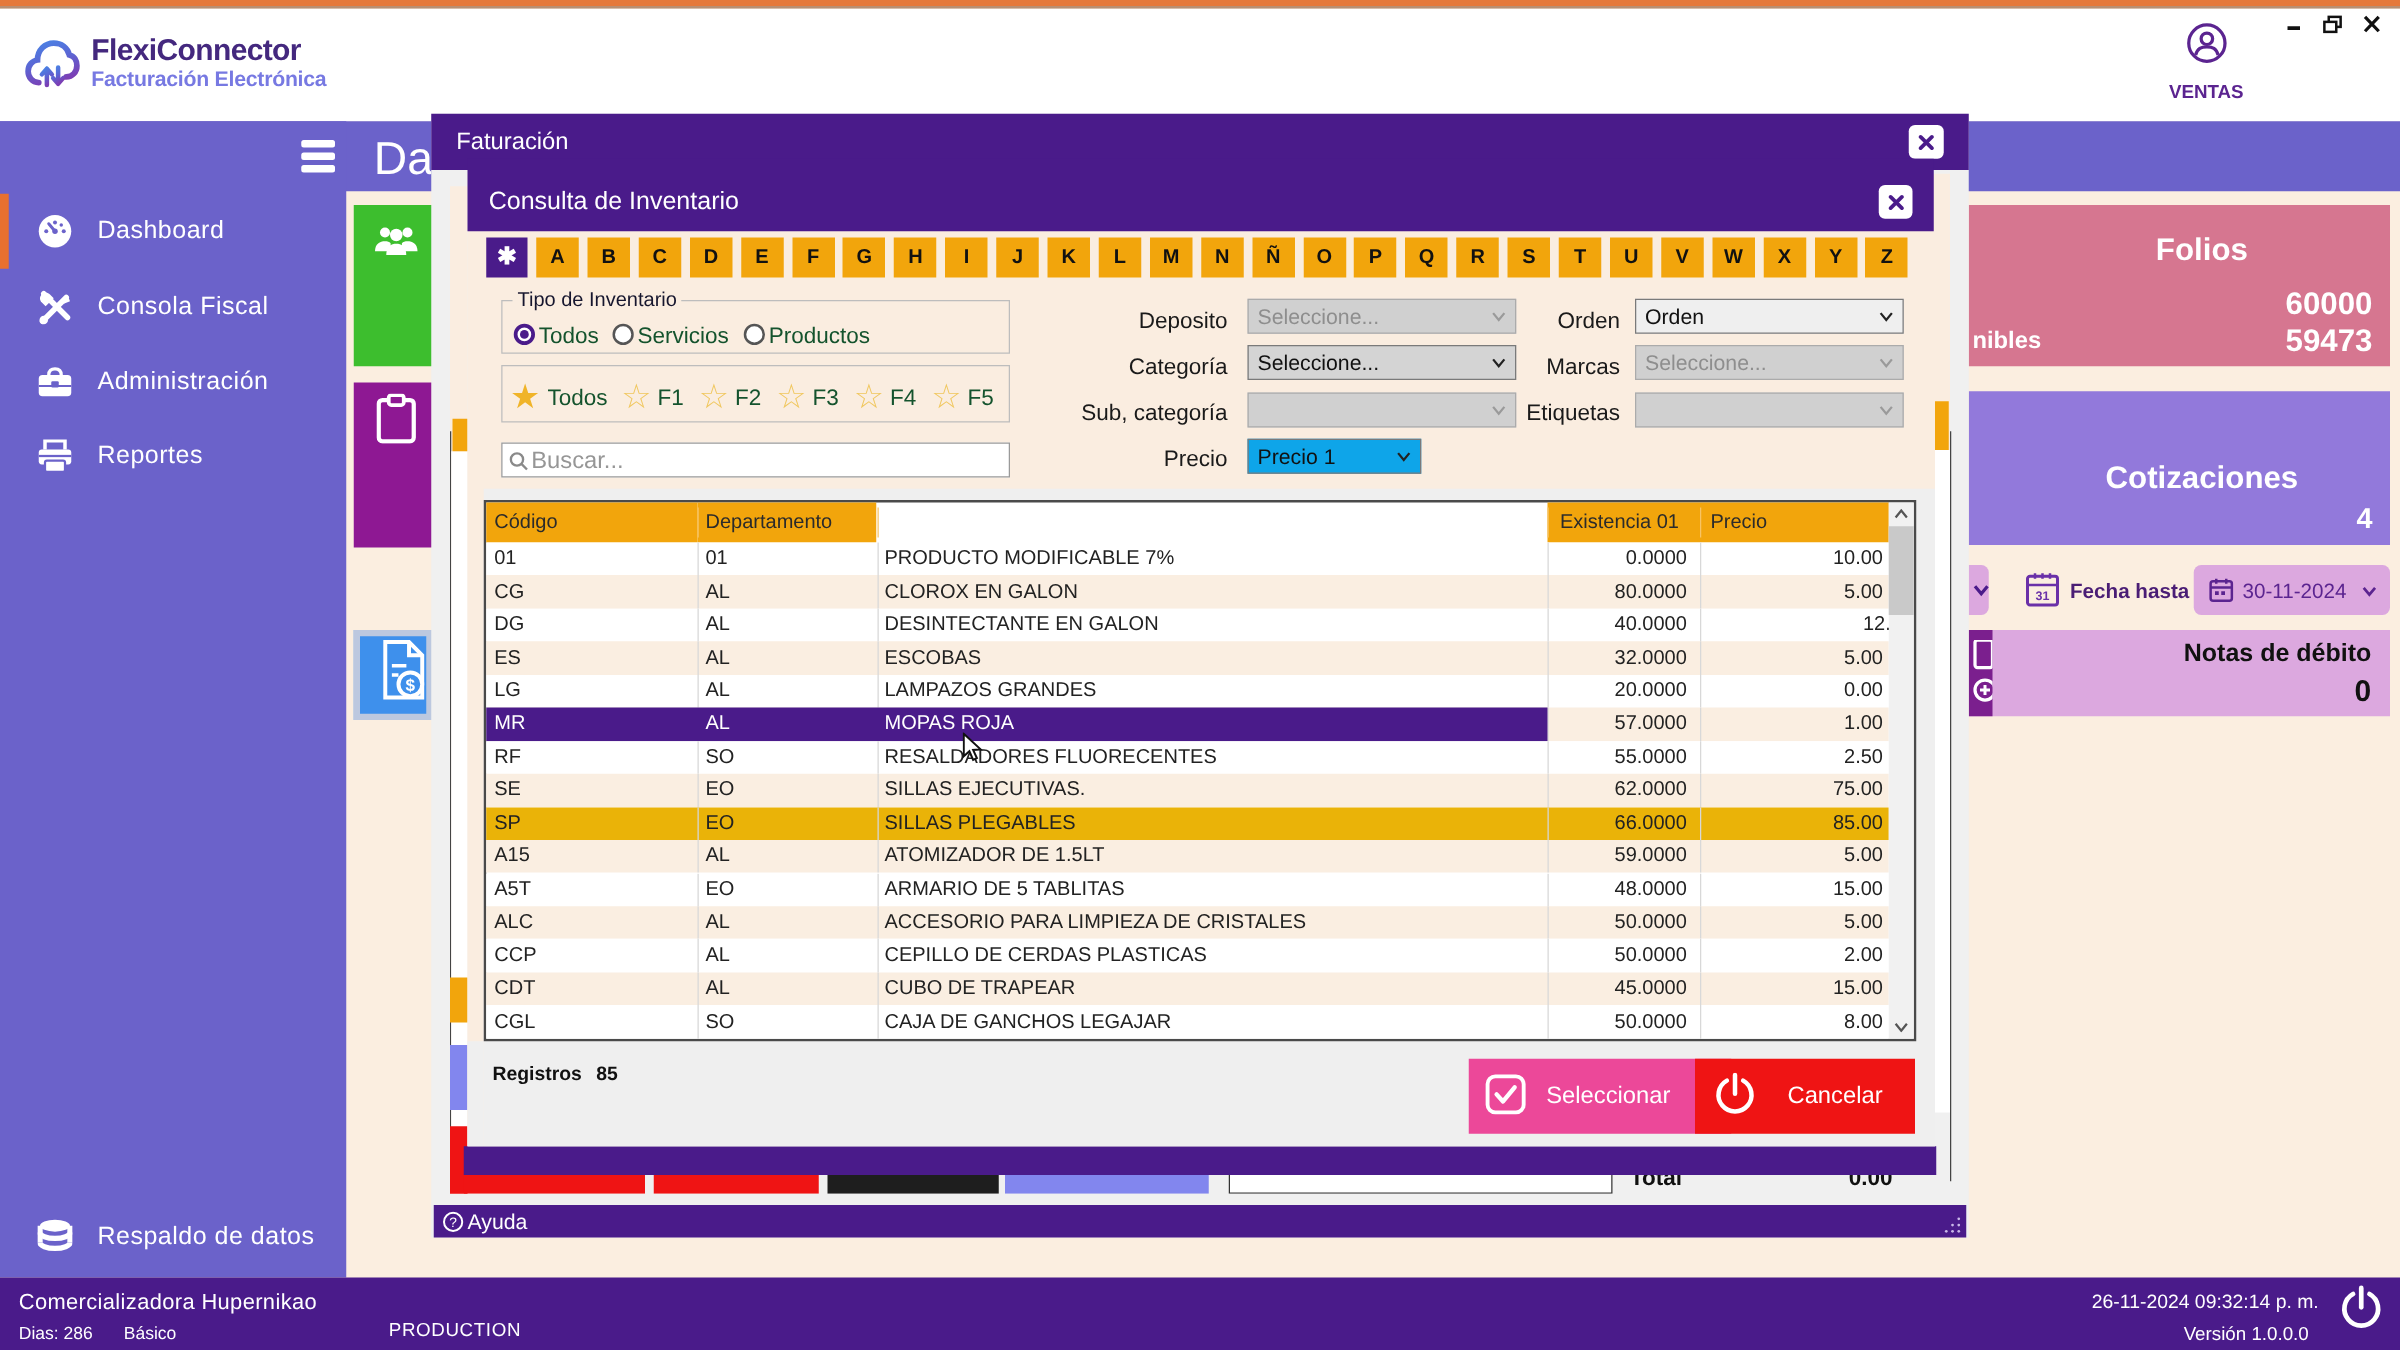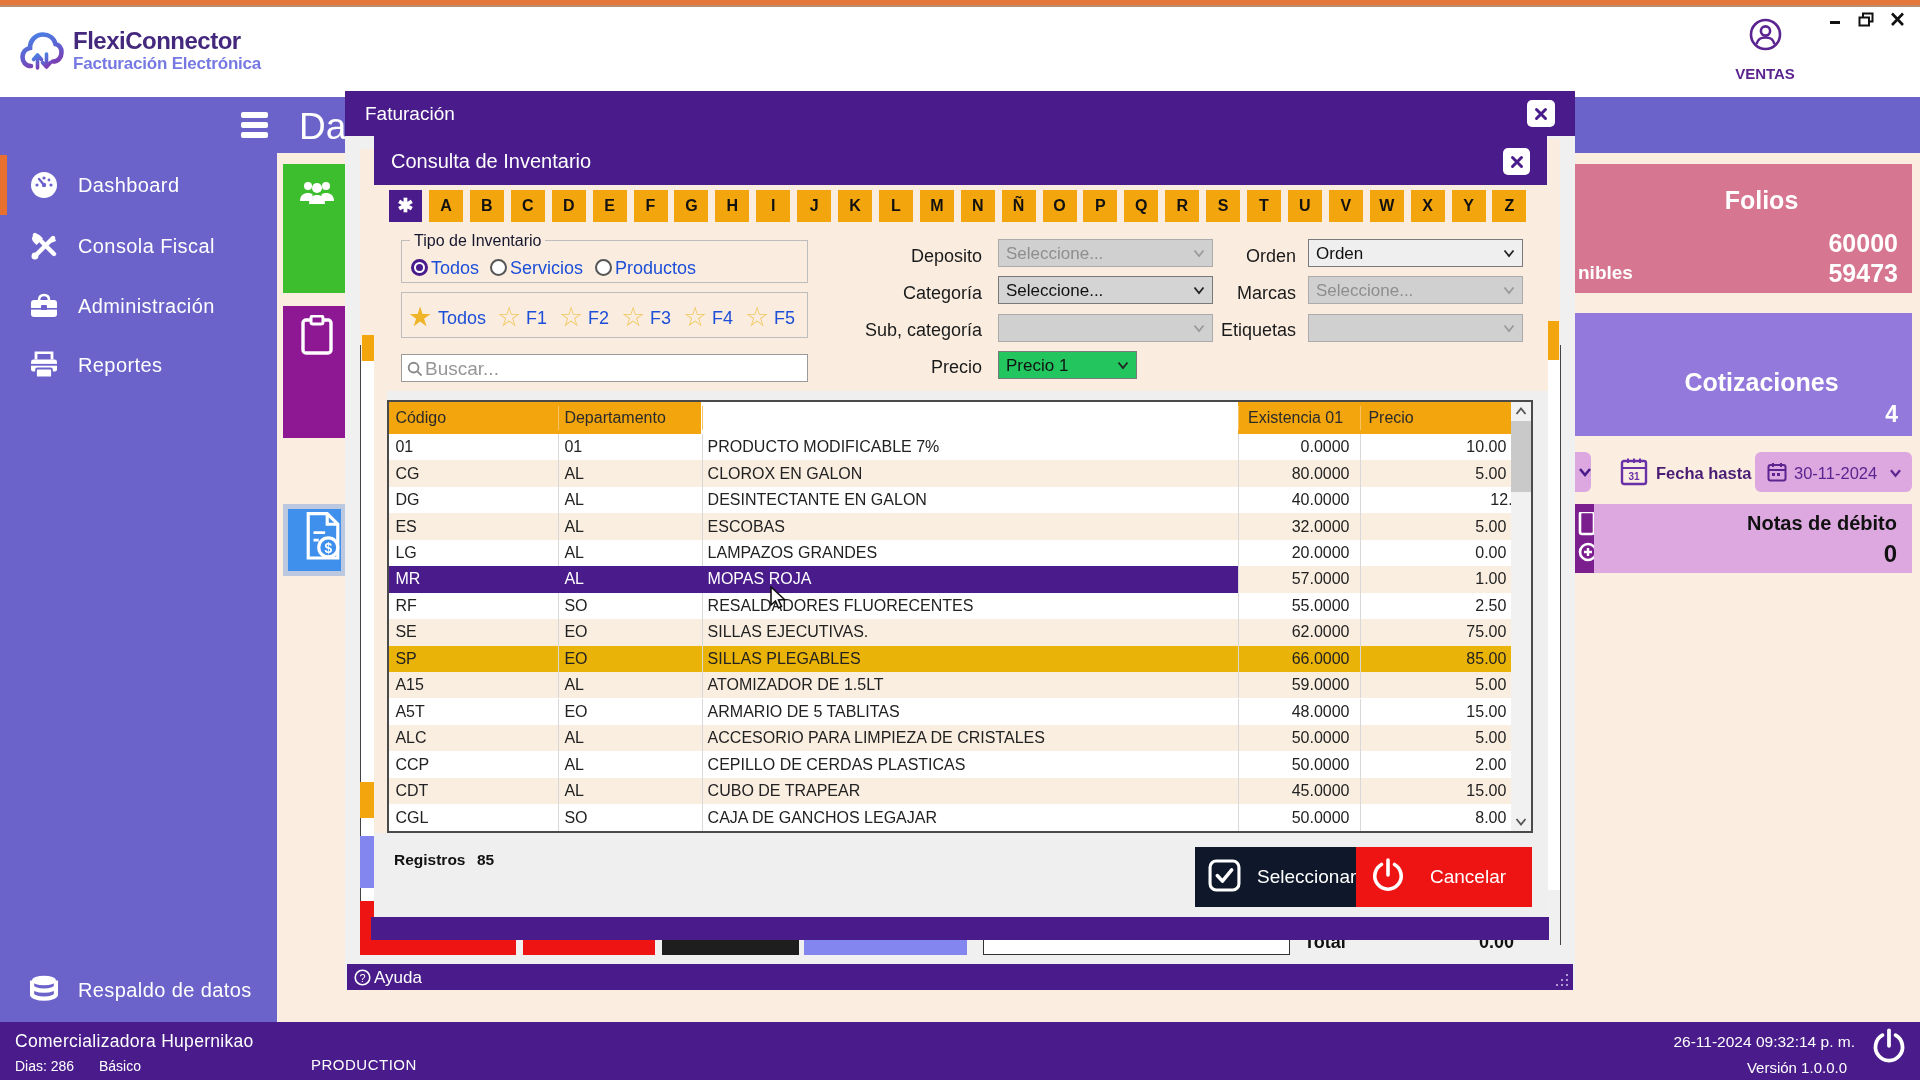--- a/index.html
+++ b/index.html
@@ -34,38 +34,38 @@
 .closebtn svg { position:absolute; left:50%; top:50%; transform:translate(-50%,-50%); }
 
 .abtn { position:absolute; top:51px; width:34px; height:32px; background:#F2A50C; color:#111; font-weight:bold; font-size:16px; text-align:center; line-height:32px; }
 .abtn.sel { background:#4A1B8A; color:#fff; font-size:19px; width:33px; }
 
 .gbox { position:absolute; border:1px solid #BDBDBD; background:transparent; }
 .gbox .legend { position:absolute; top:-9px; left:8px; background:#FAEDE0; padding:0 4px; font-size:16px; color:#16162E; }
 .radio { position:absolute; width:17px; height:17px; border:2px solid #555; border-radius:50%; background:#fff; }
 .radio.on { border-color:#4A1B8A; border-width:3px; }
 .radio.on::after { content:""; position:absolute; left:2px; top:2px; width:7px; height:7px; background:#4A1B8A; border-radius:50%; }
-.rlabel { position:absolute; font-size:18px; color:#1d4ed8; }
+.rlabel { position:absolute; font-size:18px; color:#14532d; }
 
 .dd { position:absolute; height:28px; border:1px solid #7A7A7A; font-size:17px; }
 .dd.dis { background:#D0D0D0; color:#8E8E8E; border-color:#ABABAB; }
 .dd.mid { background:#D4D4D4; color:#111; }
-.dd.lit { background:#22c55e; color:#111; }
+.dd.lit { background:#0ea5e9; color:#111; }
 .dd .txt { position:absolute; left:7px; top:4px; }
 .dd svg { position:absolute; right:7px; top:9px; }
 .dlabel { position:absolute; font-size:18px; color:#1A1A1A; text-align:right; }
 
 #graypanel { left:13px; top:252px; width:1161px; height:526px; background:#EFEFEF; }
 #invtable { left:13px; top:261px; width:1146px; height:433px; border:2px solid #4A4A4A; background:#fff; }
 .hdr { position:absolute; top:0; height:32px; background:#F2A50C; color:#2B2B2B; font-size:16px; line-height:32px; }
 .trow { position:absolute; width:1122px; height:26.45px; font-size:16px; color:#222; }
 .cell { position:absolute; top:50%; transform:translateY(-50%); white-space:nowrap; }
 .num { text-align:right; }
 
-#selbtn { left:801px; top:708px; width:210px; height:60px; background:#0f172a; color:#fff;margin-left:20px; }
+#selbtn { left:801px; top:708px; width:210px; height:60px; background:#ec4899; color:#fff; }
 #canbtn { left:982px; top:708px; width:176px; height:60px; background:#EF1414; color:#fff; }
 .bigbtn { position:absolute; font-size:19px; }
 </style>
 </head>
 <body>
 <div class="abs" id="topstrip"></div>
 <div class="abs" id="whitehdr"></div>
 <div class="abs" id="band"></div>
 <div class="abs" id="sidebar"></div>
 

